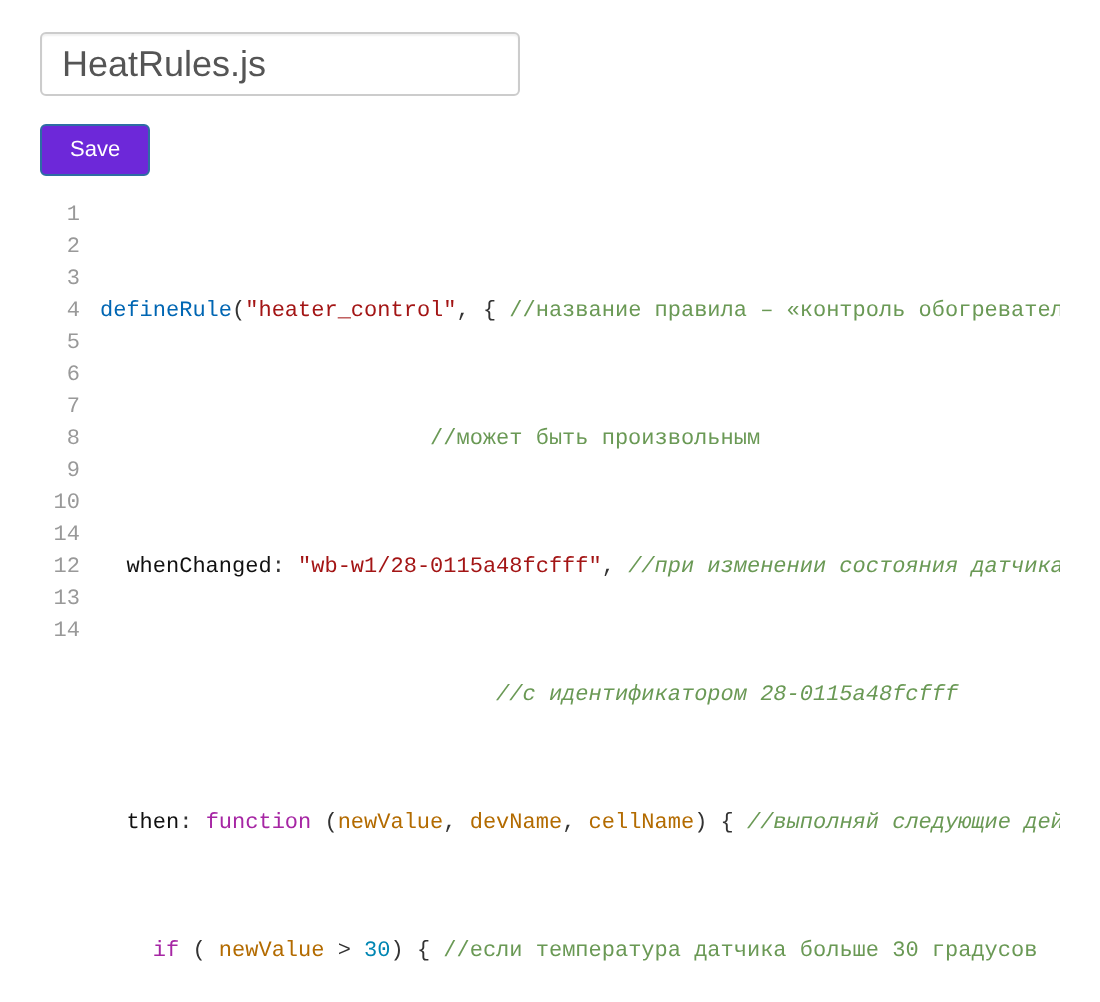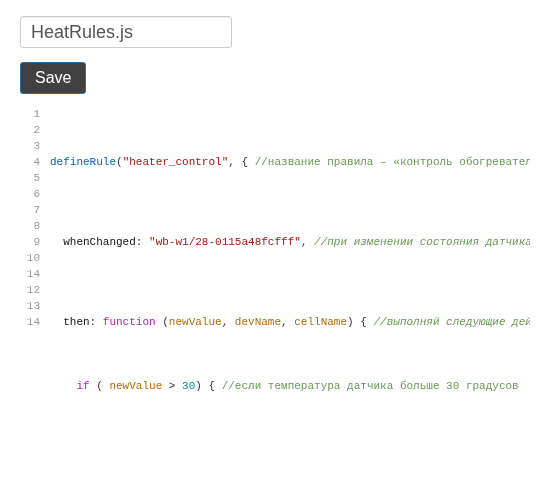--- a/index.html
+++ b/index.html
@@ -6,39 +6,39 @@
   body {
     margin: 0;
     padding: 16px 20px;
     background: #ffffff;
     font-family: "Helvetica Neue", Helvetica, Arial, sans-serif;
     font-size: 13px;
     color: #333;
     width: 550px;
   }
   .filename-input {
-    width: 212px;
+    width: 240px;
     height: 32px;
     padding: 4px 10px;
     border: 1px solid #ccc;
     border-radius: 3px;
     font-size: 18px;
     color: #555;
     outline: none;
     box-shadow: inset 0 1px 1px rgba(0,0,0,0.06);
   }
   .save-btn {
     display: inline-block;
     margin-top: 14px;
     padding: 6px 14px;
-    background: #404040;
+    background: #6d28d9;
     color: #fff;
     border: 1px solid #2e6da4;
     border-radius: 3px;
-    font-size: 16px;
+    font-size: 11px;
     cursor: pointer;
   }
   .editor {
     margin-top: 12px;
     display: flex;
     width: 510px;
     font-family: Menlo, Consolas, "Courier New", monospace;
     font-size: 11px;
     line-height: 16px;
     color: #333;
@@ -93,23 +93,25 @@
     <div>14</div>
     <div>12</div>
     <div>13</div>
     <div>14</div>
   </div>
 
   <div class="codearea">
     
     <div class="line"><span class="tok-fn">defineRule</span>(<span class="tok-str">"heater_control"</span>, { <span class="tok-com">//название правила – «контроль обогревателя»,</span></div>
     
+    <div class="line">                         <span class="tok-com">//может быть произвольным</span></div>
     
     <div class="line">  <span class="tok-prop">whenChanged</span>: <span class="tok-str">"wb-w1/28-0115a48fcfff"</span>, <span class="tok-comit">//при изменении состояния датчика 1-Wire</span></div>
     
+    <div class="line">                              <span class="tok-comit">//с идентификатором 28-0115a48fcfff</span></div>
     
     <div class="line">  <span class="tok-prop">then</span>: <span class="tok-kw">function</span> (<span class="tok-arg">newValue</span>, <span class="tok-arg">devName</span>, <span class="tok-arg">cellName</span>) { <span class="tok-comit">//выполняй следующие действия</span></div>
     
     <div class="line">    <span class="tok-kw">if</span> ( <span class="tok-arg">newValue</span> &gt; <span class="tok-num">30</span>) { <span class="tok-com">//если температура датчика больше 30 градусов</span></div>
     
     
     
     
     
     

